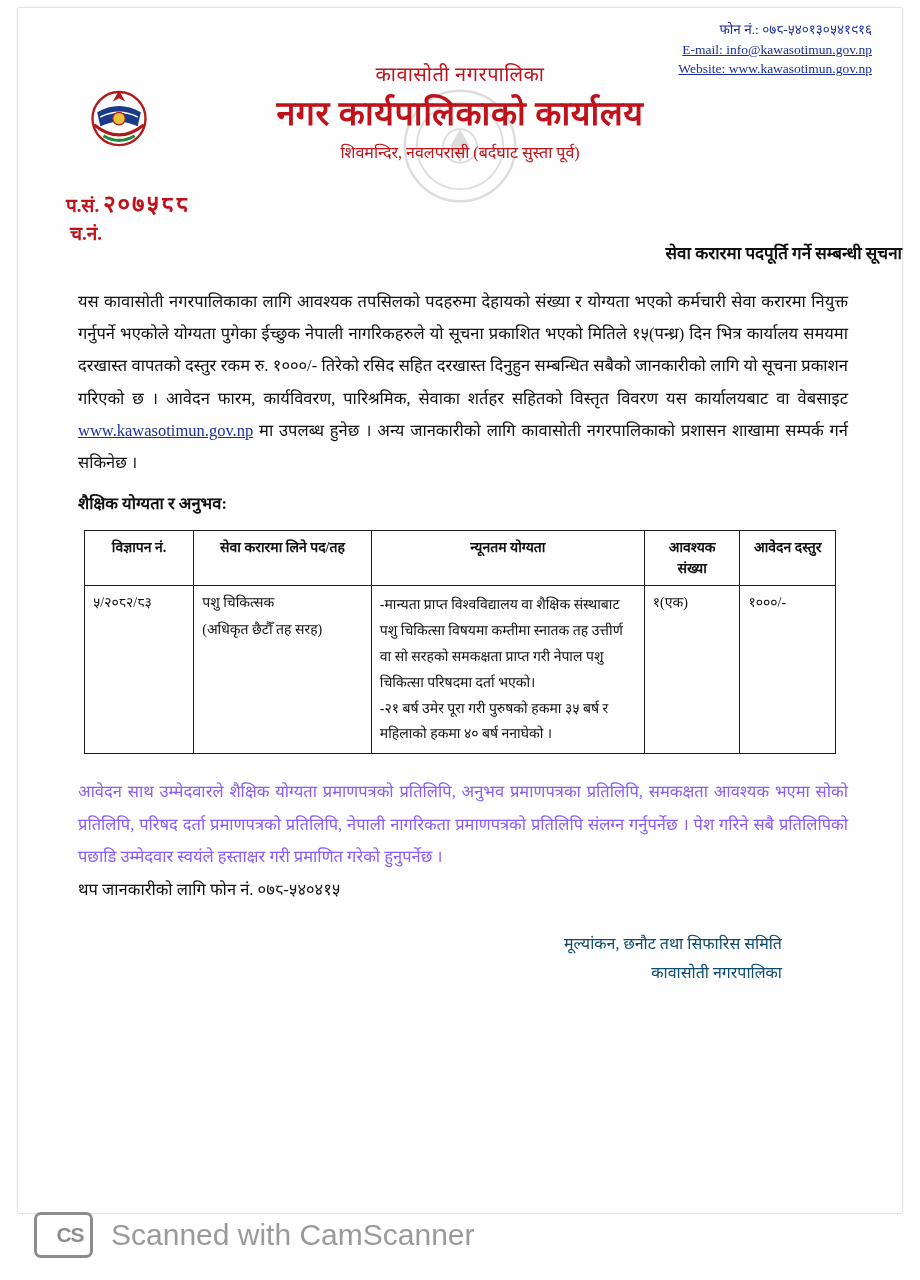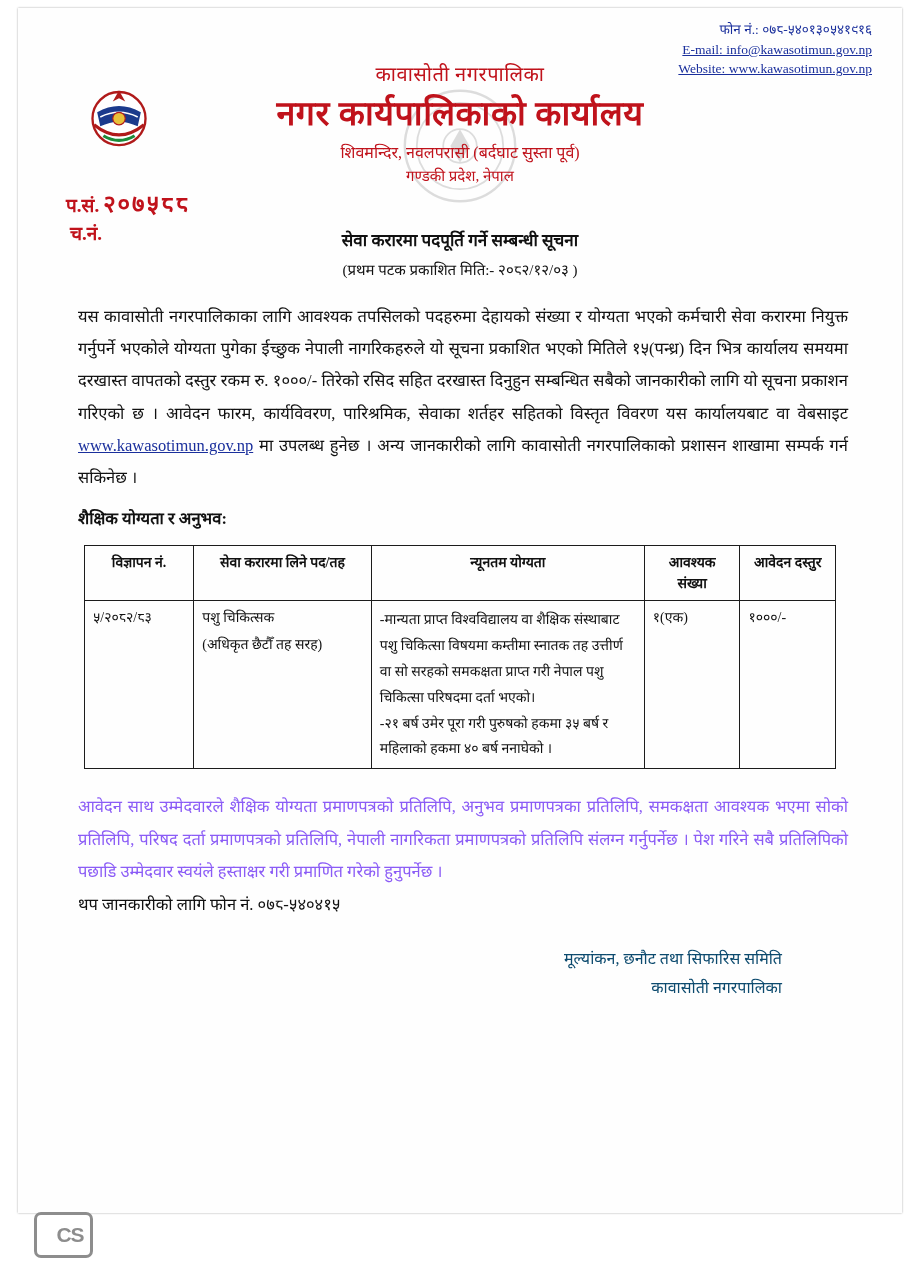--- a/index.html
+++ b/index.html
@@ -108,22 +108,22 @@
     position: absolute;
     left: 52px;
     top: 212px;
     color: #c0121b;
     font-size: 19px;
     font-weight: bold;
   }
 
   
   .title-block {
-    margin-top: 10px;
-    text-align: center;
+    margin-top: 23px;
+    text-align: right;
   }
   .doc-title {
     font-size: 17px;
     font-weight: bold;
     color: #111;
   }
   .doc-subtitle {
     font-size: 15px;
     margin-top: 8px;
     color: #111;
@@ -255,32 +255,30 @@
       <div class="contact">
         <div class="ln">फोन नं.: ०७८-५४०१३०५४१९१६</div>
         <div class="ln ul">E-mail: info@kawasotimun.gov.np</div>
         <div class="ln ul">Website: www.kawasotimun.gov.np</div>
       </div>
 
       <div class="org-block">
         <div class="org-1">कावासोती नगरपालिका</div>
         <div class="org-2">नगर कार्यपालिकाको कार्यालय</div>
         <div class="org-3">शिवमन्दिर, नवलपरासी (बर्दघाट सुस्ता पूर्व)</div>
-        <div class="org-4">गण्डकी प्रदेश, नेपाल</div>
       </div>
 
       <div class="ref-no">
         <span>प.सं.</span><span class="val">२०७५८८</span>
       </div>
       <div class="ch-no">च.नं.</div>
     </div>
 
     <div class="title-block">
       <div class="doc-title">सेवा करारमा पदपूर्ति गर्ने सम्बन्धी सूचना</div>
-      <div class="doc-subtitle">(प्रथम पटक प्रकाशित मिति:- २०८२/१२/०३ )</div>
     </div>
 
     <div class="body-text">
       <span>यस कावासोती नगरपालिकाका लागि आवश्यक तपसिलको पदहरुमा देहायको संख्या र योग्यता भएको कर्मचारी सेवा करारमा नियुक्त गर्नुपर्ने भएकोले योग्यता पुगेका ईच्छुक नेपाली नागरिकहरुले यो सूचना प्रकाशित भएको मितिले १५(पन्ध्र) दिन भित्र कार्यालय समयमा दरखास्त वापतको दस्तुर रकम रु. १०००/- तिरेको रसिद सहित दरखास्त दिनुहुन सम्बन्धित सबैको जानकारीको लागि यो सूचना प्रकाशन गरिएको छ । आवेदन फारम, कार्यविवरण, पारिश्रमिक, सेवाका शर्तहर सहितको विस्तृत विवरण यस कार्यालयबाट वा वेबसाइट </span><span class="link">www.kawasotimun.gov.np</span><span> मा उपलब्ध हुनेछ । अन्य जानकारीको लागि कावासोती नगरपालिकाको प्रशासन शाखामा सम्पर्क गर्न सकिनेछ ।</span>
     </div>
 
     <div class="section-head">शैक्षिक योग्यता र अनुभव:</div>
 
     <table class="vac">
       <thead>
@@ -314,14 +312,15 @@
 
     <div class="signoff">
       <div>मूल्यांकन, छनौट तथा सिफारिस समिति</div>
       <div>कावासोती नगरपालिका</div>
     </div>
 
   </div>
 
   <div class="cam">
     <div class="cam-logo">CS</div>
+    <div class="cam-text">Scanned with CamScanner</div>
   </div>
 </div>
 
 </body></html>

